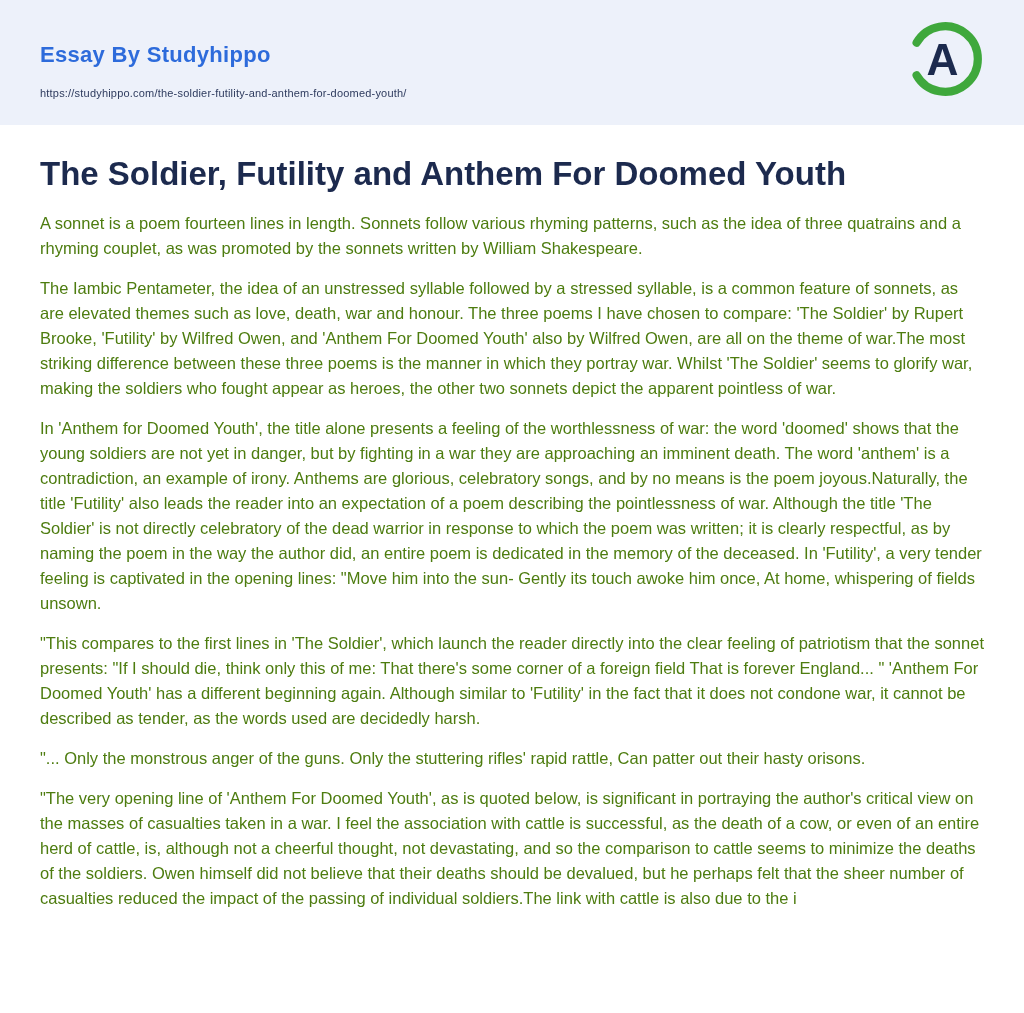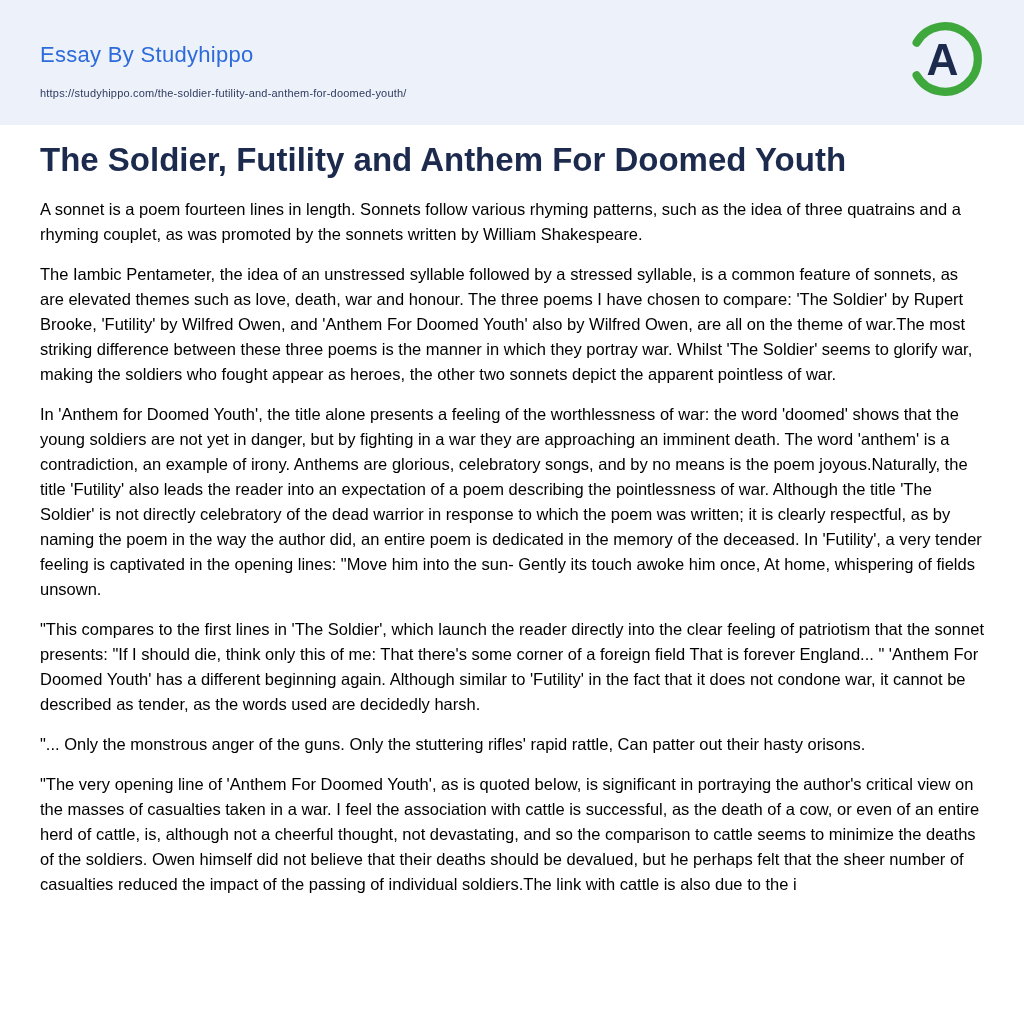--- a/index.html
+++ b/index.html
@@ -13,52 +13,52 @@
   .header {
     background: #edf1fa;
     height: 125px;
     position: relative;
   }
   .brand {
     position: absolute;
     left: 40px;
     top: 42px;
     font-size: 22px;
-    font-weight: 400;
+    font-weight: 700;
     color: #2d6bdb;
     letter-spacing: 0.3px;
   }
   .url {
     position: absolute;
     left: 40px;
     top: 87px;
     font-size: 11px;
     color: #2e3b5e;
     letter-spacing: 0.2px;
   }
   .logo {
     position: absolute;
     right: 38px;
     top: 18px;
     width: 82px;
     height: 82px;
   }
   .content {
-    padding: 16px 38px 30px 40px;
+    padding: 30px 38px 30px 40px;
   }
   .title {
     color: #1c2a4e;
     font-size: 33px;
     line-height: 1.17;
     font-weight: 700;
     max-width: 905px;
     margin: 0 0 17px 0;
   }
   .para {
-    color: #000000;
+    color: #4d7c0f;
     font-size: 16.5px;
     line-height: 25px;
     margin: 0 0 15px 0;
     max-width: 948px;
   }
 </style>
 </head>
 <body>
 
 <div class="header">

